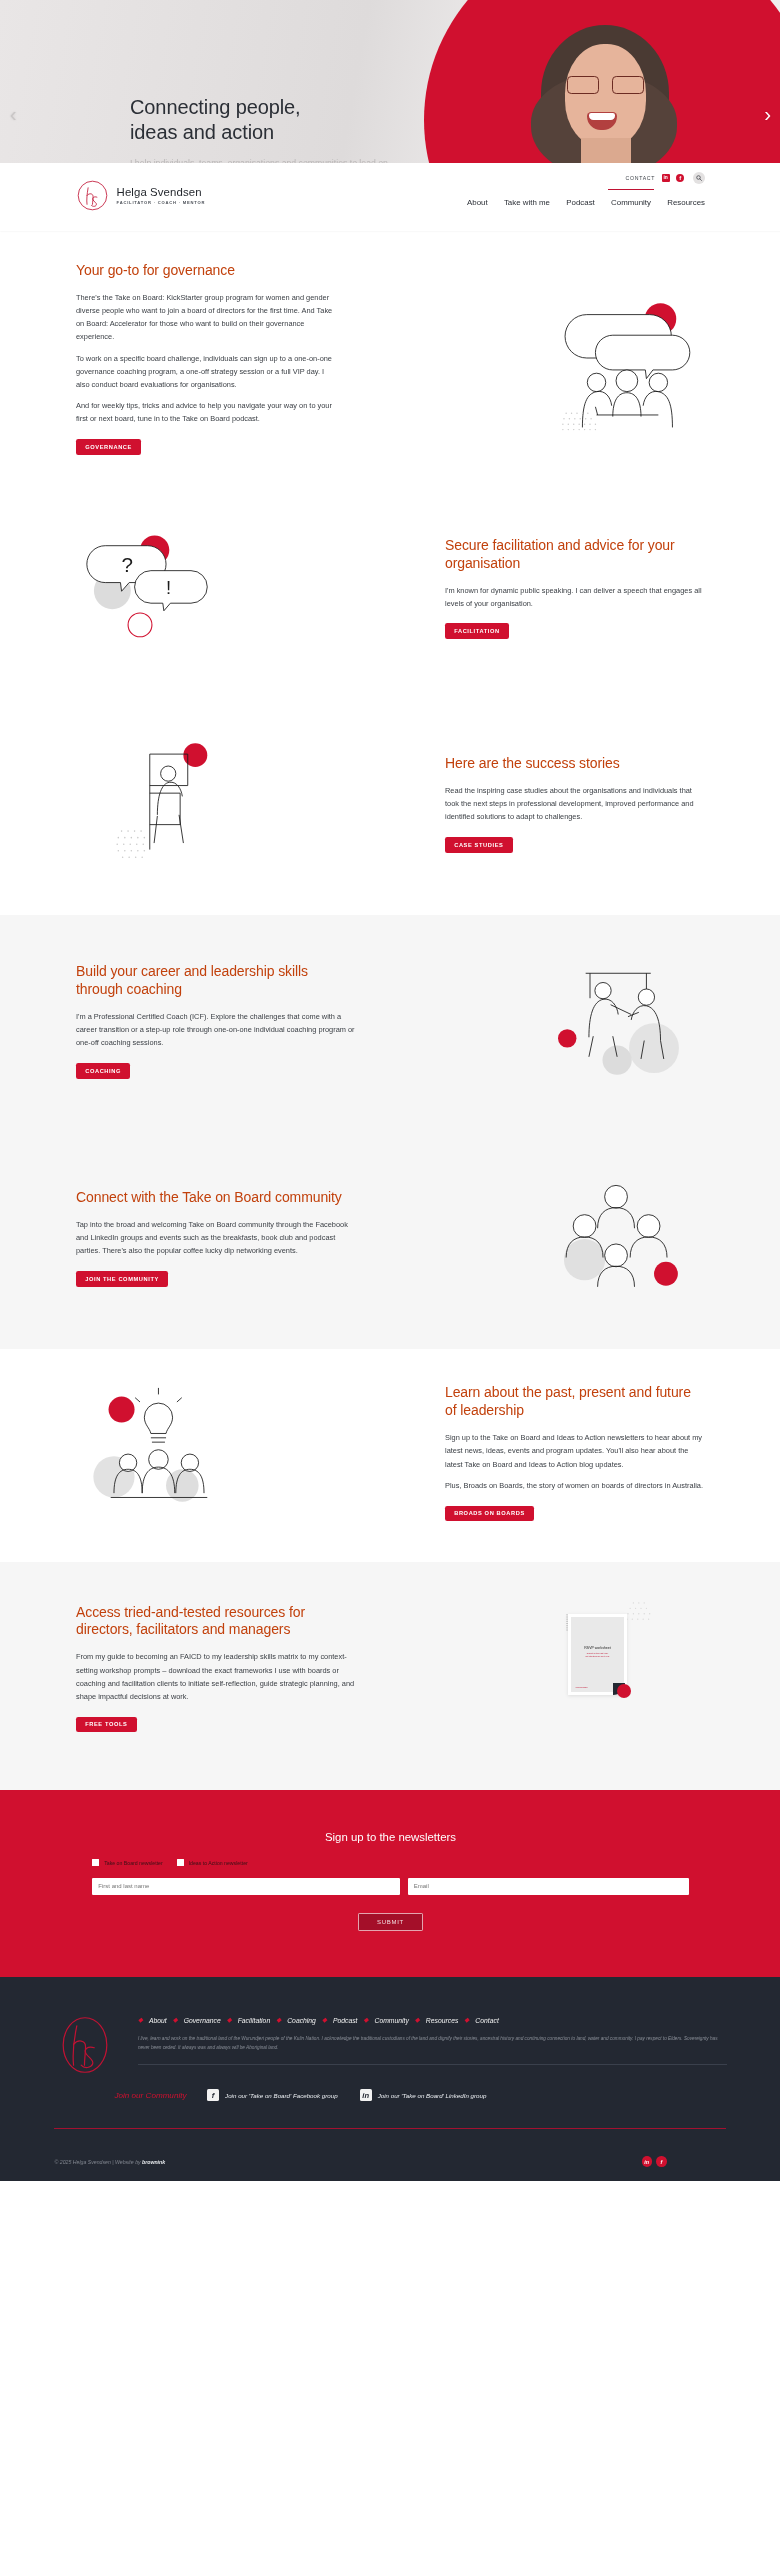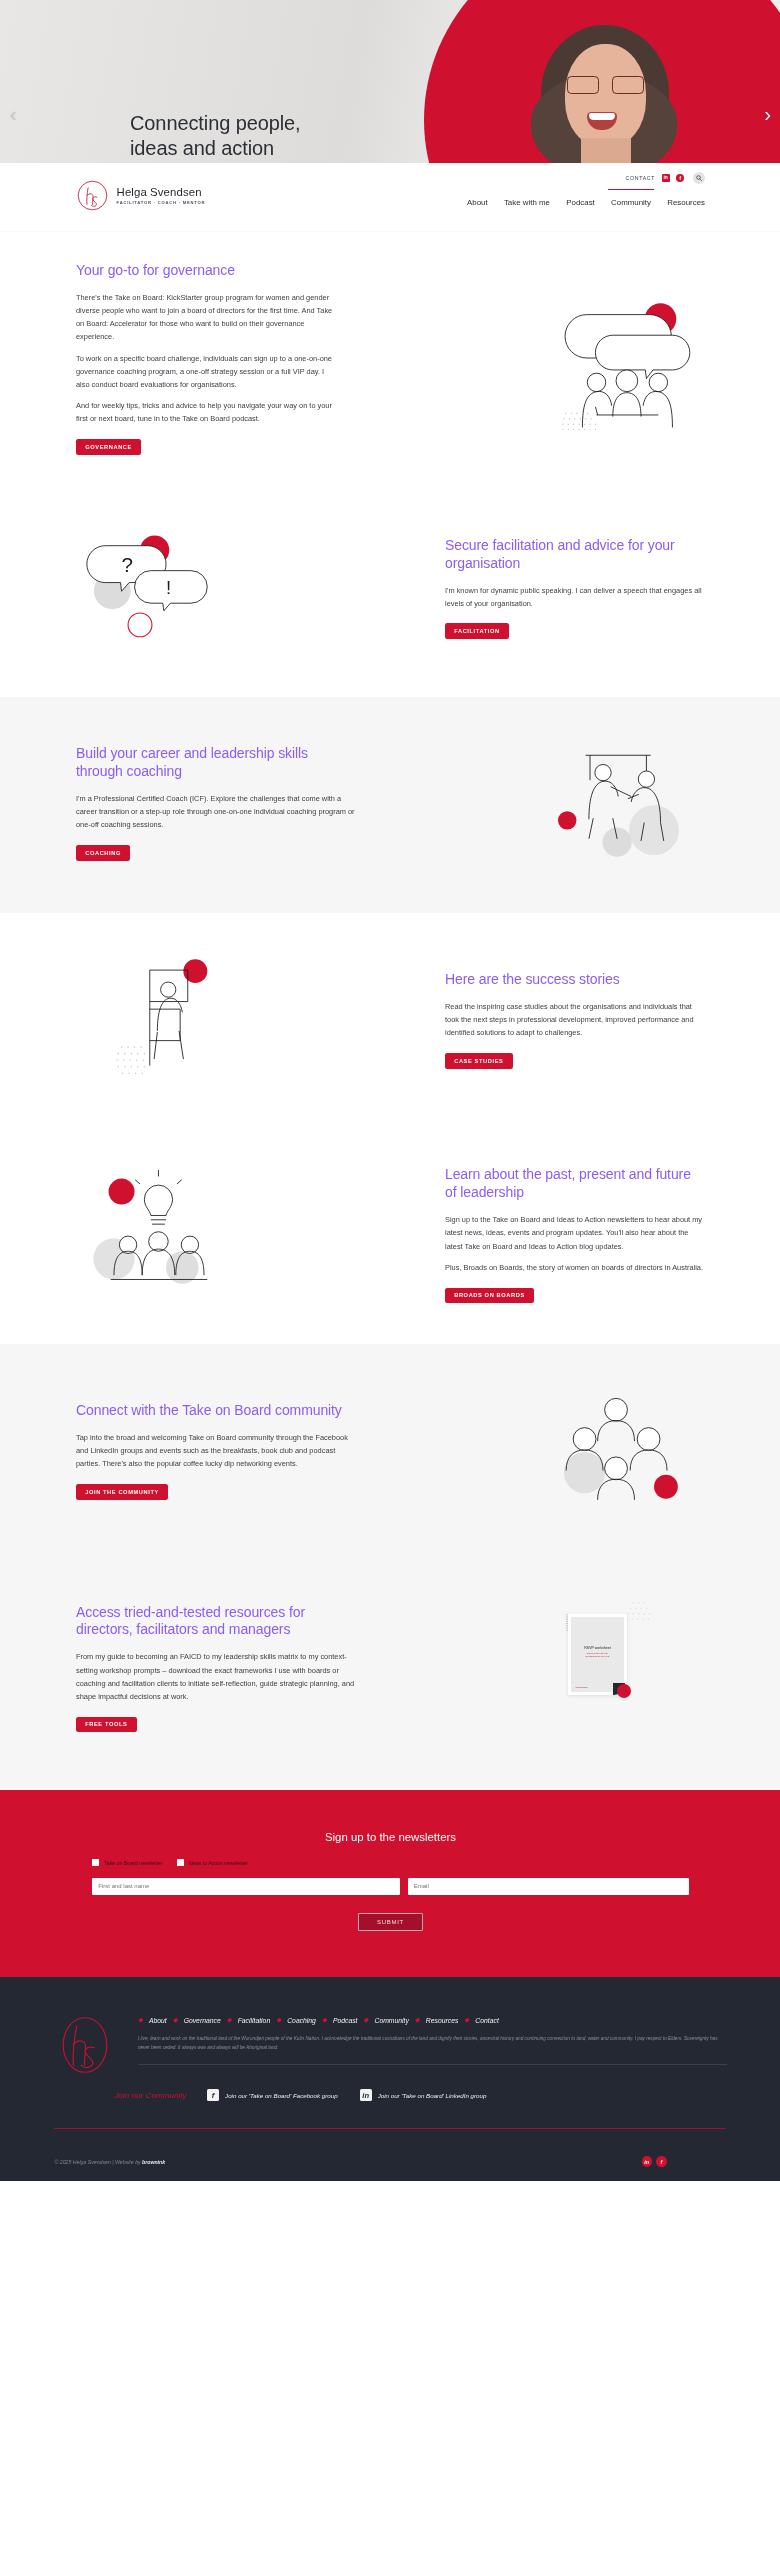--- a/index.html
+++ b/index.html
@@ -13,21 +13,21 @@
   .page { width:781px; position:relative; overflow:hidden; }
 
   
   .hero {
     position:relative;
     height:228px;
     background:linear-gradient(100deg,#e9e6e6 0%,#dedbdb 45%,#f2f0f0 70%,#efeeee 100%);
     overflow:hidden;
   }
   .hero-inner { position:relative; width:781px; height:228px; }
-  .hero-text { position:absolute; left:130px; top:95px; width:282px;margin-top:16px; }
+  .hero-text { position:absolute; left:130px; top:95px; width:282px; }
   .hero-title {
     font-size:20px; line-height:1.24; font-weight:400; color:#2b2f36;
     letter-spacing:-0.1px;
   }
   .hero-sub {
     margin-top:12px; font-size:8.7px; line-height:1.6; color:#b9b6b6;
   }
   .hero-red {
     position:absolute; right:-33px; top:-70px;
     width:390px; height:380px; border-radius:50%;
@@ -147,21 +147,21 @@
   .sec { width:781px; }
   .sec-inner {
     width:629px; margin:0 auto; display:flex; align-items:center;
     justify-content:space-between; gap:27px;
   }
   .bg-white { background:#ffffff; }
   .bg-grey  { background:#f6f6f6; }
   .copy { width:260px; }
   .copy.wide { width:282px; }
   h2.sec-title {
-    font-size:14px; font-weight:400; line-height:1.28; color:#8b5cf6;
+    font-size:14px; font-weight:400; line-height:1.28; color:#c2410c;
     letter-spacing:-0.1px; margin-bottom:11px;
   }
   .sec p {
     font-size:7.4px; line-height:1.78; color:#3c4046; margin-bottom:8.1px;
   }
   .btn {
     display:inline-block; margin-top:5.4px;
     background:#d0102f; color:#fff; border:none; border-radius:2.2px;
     padding:4.9px 9.2px; font-size:5.7px; letter-spacing:0.6px;
     font-weight:600; cursor:pointer; font-family:"Liberation Sans",sans-serif;
@@ -400,50 +400,20 @@
         </svg>
       </div>
       <div class="copy">
         <h2 class="sec-title">Secure facilitation and advice for your organisation</h2>
         <p>I'm known for dynamic public speaking. I can deliver a speech that engages all levels of your organisation.</p>
         <button class="btn">FACILITATION</button>
       </div>
     </div>
   </section>
 
-  <section class="sec bg-grey" style="padding:30px 0 34px;">
-    <div class="sec-inner">
-      <div class="copy wide">
-        <h2 class="sec-title">Build your career and leadership skills through coaching</h2>
-        <p>I'm a Professional Certified Coach (ICF). Explore the challenges that come with a career transition or a step-up role through one-on-one individual coaching program or one-off coaching sessions.</p>
-        <button class="btn">COACHING</button>
-      </div>
-      <div class="art">
-        <svg viewBox="0 0 330 280" width="179" height="152">
-          <circle cx="236" cy="190" r="46" fill="#e3e3e3"></circle>
-          <circle cx="168" cy="212" r="27" fill="#dcdcdc"></circle>
-          <circle cx="76" cy="172" r="17" fill="#d0102f"></circle>
-          <path d="M110 52 h120" stroke="#1c1c1c" stroke-width="1.6" fill="none"></path>
-          <path d="M118 52 v46" stroke="#1c1c1c" stroke-width="1.6" fill="none"></path>
-          <path d="M222 52 v46" stroke="#1c1c1c" stroke-width="1.6" fill="none"></path>
-          <circle cx="142" cy="84" r="15" fill="#fff" stroke="#1c1c1c" stroke-width="1.6"></circle>
-          <path d="M116 170 C116 130 124 104 142 100 C158 97 168 112 170 128" fill="none" stroke="#1c1c1c" stroke-width="1.6"></path>
-          <path d="M156 110 l38 18" stroke="#1c1c1c" stroke-width="1.6" fill="none"></path>
-          <circle cx="222" cy="96" r="15" fill="#fff" stroke="#1c1c1c" stroke-width="1.6"></circle>
-          <path d="M248 176 C248 140 240 116 222 112 C206 109 196 124 194 138" fill="none" stroke="#1c1c1c" stroke-width="1.6"></path>
-          <path d="M208 124 l-20 8" stroke="#1c1c1c" stroke-width="1.6" fill="none"></path>
-          <path d="M124 168 l-8 38" stroke="#1c1c1c" stroke-width="1.6" fill="none"></path>
-          <path d="M160 168 l8 38" stroke="#1c1c1c" stroke-width="1.6" fill="none"></path>
-          <path d="M218 176 l-6 34" stroke="#1c1c1c" stroke-width="1.6" fill="none"></path>
-          <path d="M248 176 l6 34" stroke="#1c1c1c" stroke-width="1.6" fill="none"></path>
-        </svg>
-      </div>
-    </div>
-  </section>
-
   <section class="sec bg-white" style="padding:31px 0 35px;">
     <div class="sec-inner">
       <div class="art">
         <svg viewBox="0 0 330 280" width="179" height="152">
           <circle cx="220" cy="50" r="22" fill="#d0102f"></circle>
           <path d="M136 48 v176" stroke="#1c1c1c" stroke-width="1.6" fill="none"></path>
           <path d="M136 48 h70 v58 h-70" stroke="#1c1c1c" stroke-width="1.6" fill="none"></path>
           <path d="M136 120 h56 v58 h-56" stroke="#1c1c1c" stroke-width="1.6" fill="none"></path>
           <circle cx="170" cy="84" r="14" fill="#fff" stroke="#1c1c1c" stroke-width="1.6"></circle>
           <path d="M150 160 C150 124 158 102 172 100 C186 98 194 112 196 126" fill="none" stroke="#1c1c1c" stroke-width="1.6"></path>
@@ -477,20 +447,74 @@
         </svg>
       </div>
       <div class="copy">
         <h2 class="sec-title">Here are the success stories</h2>
         <p>Read the inspiring case studies about the organisations and individuals that took the next steps in professional development, improved performance and identified solutions to adapt to challenges.</p>
         <button class="btn">CASE STUDIES</button>
       </div>
     </div>
   </section>
 
+  <section class="sec bg-grey" style="padding:30px 0 34px;">
+    <div class="sec-inner">
+      <div class="copy wide">
+        <h2 class="sec-title">Build your career and leadership skills through coaching</h2>
+        <p>I'm a Professional Certified Coach (ICF). Explore the challenges that come with a career transition or a step-up role through one-on-one individual coaching program or one-off coaching sessions.</p>
+        <button class="btn">COACHING</button>
+      </div>
+      <div class="art">
+        <svg viewBox="0 0 330 280" width="179" height="152">
+          <circle cx="236" cy="190" r="46" fill="#e3e3e3"></circle>
+          <circle cx="168" cy="212" r="27" fill="#dcdcdc"></circle>
+          <circle cx="76" cy="172" r="17" fill="#d0102f"></circle>
+          <path d="M110 52 h120" stroke="#1c1c1c" stroke-width="1.6" fill="none"></path>
+          <path d="M118 52 v46" stroke="#1c1c1c" stroke-width="1.6" fill="none"></path>
+          <path d="M222 52 v46" stroke="#1c1c1c" stroke-width="1.6" fill="none"></path>
+          <circle cx="142" cy="84" r="15" fill="#fff" stroke="#1c1c1c" stroke-width="1.6"></circle>
+          <path d="M116 170 C116 130 124 104 142 100 C158 97 168 112 170 128" fill="none" stroke="#1c1c1c" stroke-width="1.6"></path>
+          <path d="M156 110 l38 18" stroke="#1c1c1c" stroke-width="1.6" fill="none"></path>
+          <circle cx="222" cy="96" r="15" fill="#fff" stroke="#1c1c1c" stroke-width="1.6"></circle>
+          <path d="M248 176 C248 140 240 116 222 112 C206 109 196 124 194 138" fill="none" stroke="#1c1c1c" stroke-width="1.6"></path>
+          <path d="M208 124 l-20 8" stroke="#1c1c1c" stroke-width="1.6" fill="none"></path>
+          <path d="M124 168 l-8 38" stroke="#1c1c1c" stroke-width="1.6" fill="none"></path>
+          <path d="M160 168 l8 38" stroke="#1c1c1c" stroke-width="1.6" fill="none"></path>
+          <path d="M218 176 l-6 34" stroke="#1c1c1c" stroke-width="1.6" fill="none"></path>
+          <path d="M248 176 l6 34" stroke="#1c1c1c" stroke-width="1.6" fill="none"></path>
+        </svg>
+      </div>
+    </div>
+  </section>
+
+  <section class="sec bg-grey" style="padding:31px 0 35px;">
+    <div class="sec-inner">
+      <div class="copy wide">
+        <h2 class="sec-title">Connect with the Take on Board community</h2>
+        <p>Tap into the broad and welcoming Take on Board community through the Facebook and LinkedIn groups and events such as the breakfasts, book club and podcast parties. There's also the popular coffee lucky dip networking events.</p>
+        <button class="btn">JOIN THE COMMUNITY</button>
+      </div>
+      <div class="art">
+        <svg viewBox="0 0 330 280" width="179" height="152">
+          <circle cx="108" cy="180" r="38" fill="#e0e0e0"></circle>
+          <circle cx="258" cy="206" r="22" fill="#d0102f"></circle>
+          <circle cx="166" cy="64" r="21" fill="#fff" stroke="#1c1c1c" stroke-width="1.6"></circle>
+          <path d="M132 122 C132 96 146 84 166 84 C186 84 200 96 200 122" fill="none" stroke="#1c1c1c" stroke-width="1.6"></path>
+          <circle cx="108" cy="118" r="21" fill="#fff" stroke="#1c1c1c" stroke-width="1.6"></circle>
+          <path d="M74 176 C74 150 88 138 108 138 C128 138 142 150 142 176" fill="none" stroke="#1c1c1c" stroke-width="1.6"></path>
+          <circle cx="226" cy="118" r="21" fill="#fff" stroke="#1c1c1c" stroke-width="1.6"></circle>
+          <path d="M192 176 C192 150 206 138 226 138 C246 138 260 150 260 176" fill="none" stroke="#1c1c1c" stroke-width="1.6"></path>
+          <circle cx="166" cy="172" r="21" fill="#fff" stroke="#1c1c1c" stroke-width="1.6"></circle>
+          <path d="M132 230 C132 204 146 192 166 192 C186 192 200 204 200 230" fill="none" stroke="#1c1c1c" stroke-width="1.6"></path>
+        </svg>
+      </div>
+    </div>
+  </section>
+
   <section class="sec bg-white" style="padding:28px 0 33px;">
     <div class="sec-inner">
       <div class="art">
         <svg viewBox="0 0 330 280" width="179" height="152">
           <circle cx="84" cy="60" r="24" fill="#d0102f"></circle>
           <circle cx="70" cy="184" r="38" fill="#e2e2e2"></circle>
           <circle cx="196" cy="200" r="30" fill="#dedede"></circle>
           <path d="M126 74 a26 26 0 0 1 52 0 c0 14 -10 20 -12 30 h-28 c-2 -10 -12 -16 -12 -30 z" fill="#fff" stroke="#1c1c1c" stroke-width="1.6"></path>
           <path d="M138 112 h28 M140 120 h24" stroke="#1c1c1c" stroke-width="1.6" fill="none"></path>
           <path d="M152 32 v-12 M118 46 l-9 -8 M186 46 l9 -8" stroke="#1c1c1c" stroke-width="1.6" fill="none"></path>
@@ -501,44 +525,20 @@
           <circle cx="210" cy="158" r="16" fill="#fff" stroke="#1c1c1c" stroke-width="1.6"></circle>
           <path d="M184 214 C184 182 194 170 210 170 C226 170 236 182 236 214" fill="none" stroke="#1c1c1c" stroke-width="1.6"></path>
           <path d="M64 222 h178" stroke="#1c1c1c" stroke-width="1.6" fill="none"></path>
         </svg>
       </div>
       <div class="copy">
         <h2 class="sec-title">Learn about the past, present and future of leadership</h2>
         <p>Sign up to the Take on Board and Ideas to Action newsletters to hear about my latest news, ideas, events and program updates. You'll also hear about the latest Take on Board and Ideas to Action blog updates.</p>
         <p>Plus, Broads on Boards, the story of women on boards of directors in Australia.</p>
         <button class="btn">BROADS ON BOARDS</button>
-      </div>
-    </div>
-  </section>
-
-  <section class="sec bg-grey" style="padding:31px 0 35px;">
-    <div class="sec-inner">
-      <div class="copy wide">
-        <h2 class="sec-title">Connect with the Take on Board community</h2>
-        <p>Tap into the broad and welcoming Take on Board community through the Facebook and LinkedIn groups and events such as the breakfasts, book club and podcast parties. There's also the popular coffee lucky dip networking events.</p>
-        <button class="btn">JOIN THE COMMUNITY</button>
-      </div>
-      <div class="art">
-        <svg viewBox="0 0 330 280" width="179" height="152">
-          <circle cx="108" cy="180" r="38" fill="#e0e0e0"></circle>
-          <circle cx="258" cy="206" r="22" fill="#d0102f"></circle>
-          <circle cx="166" cy="64" r="21" fill="#fff" stroke="#1c1c1c" stroke-width="1.6"></circle>
-          <path d="M132 122 C132 96 146 84 166 84 C186 84 200 96 200 122" fill="none" stroke="#1c1c1c" stroke-width="1.6"></path>
-          <circle cx="108" cy="118" r="21" fill="#fff" stroke="#1c1c1c" stroke-width="1.6"></circle>
-          <path d="M74 176 C74 150 88 138 108 138 C128 138 142 150 142 176" fill="none" stroke="#1c1c1c" stroke-width="1.6"></path>
-          <circle cx="226" cy="118" r="21" fill="#fff" stroke="#1c1c1c" stroke-width="1.6"></circle>
-          <path d="M192 176 C192 150 206 138 226 138 C246 138 260 150 260 176" fill="none" stroke="#1c1c1c" stroke-width="1.6"></path>
-          <circle cx="166" cy="172" r="21" fill="#fff" stroke="#1c1c1c" stroke-width="1.6"></circle>
-          <path d="M132 230 C132 204 146 192 166 192 C186 192 200 204 200 230" fill="none" stroke="#1c1c1c" stroke-width="1.6"></path>
-        </svg>
       </div>
     </div>
   </section>
 
   <section class="sec bg-grey" style="padding:30px 0 46px;">
     <div class="sec-inner">
       <div class="copy wide">
         <h2 class="sec-title">Access tried-and-tested resources for directors, facilitators and managers</h2>
         <p>From my guide to becoming an FAICD to my leadership skills matrix to my context-setting workshop prompts – download the exact frameworks I use with boards or coaching and facilitation clients to initiate self-reflection, guide strategic planning, and shape impactful decisions at work.</p>
         <button class="btn">FREE TOOLS</button>

